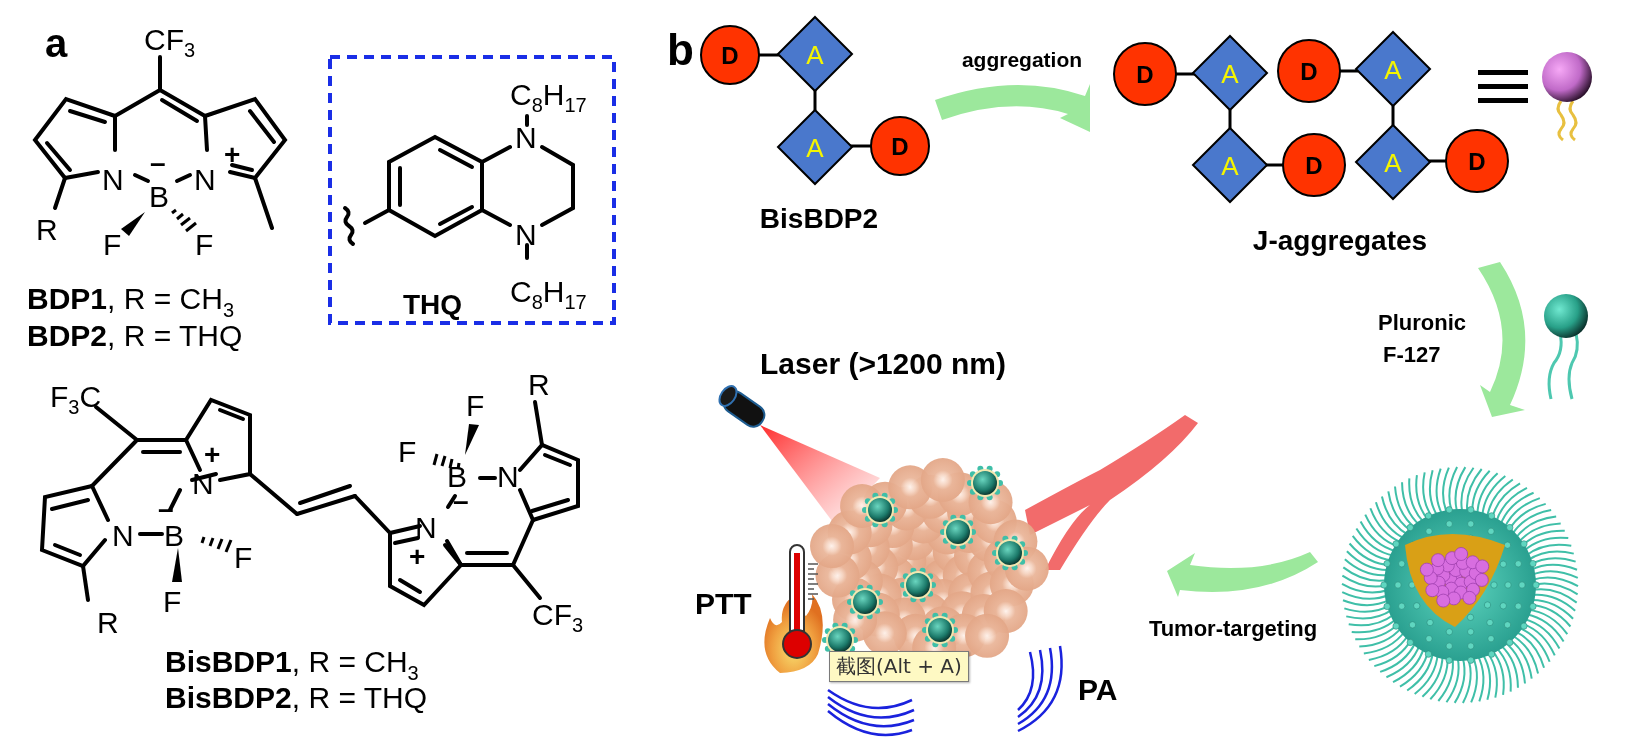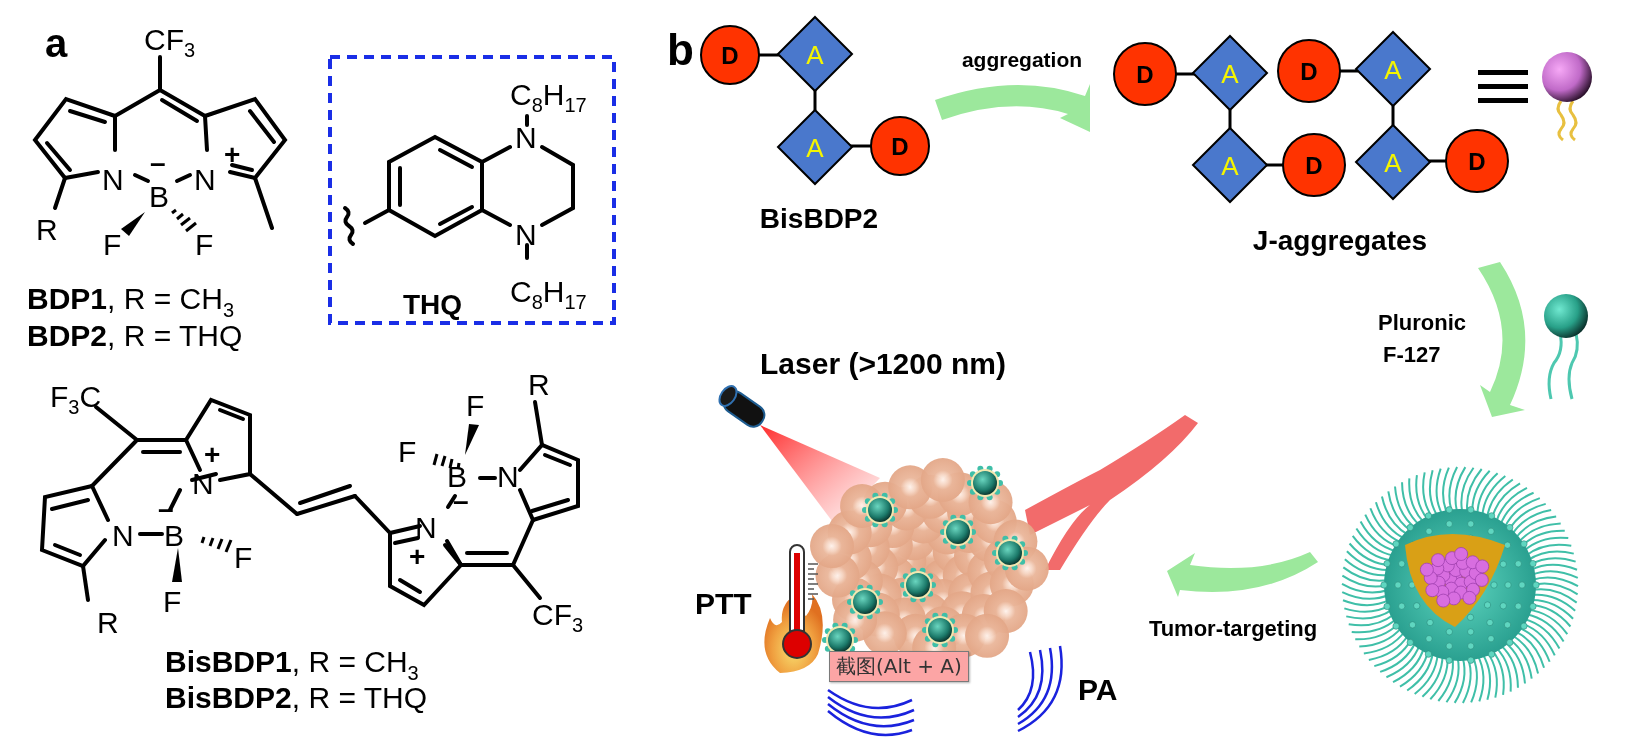--- a/index.html
+++ b/index.html
@@ -1,19 +1,19 @@
 <!DOCTYPE html>
 <html><head>
 <meta charset="utf-8">
 <style>
   html,body{margin:0;padding:0;background:#ffffff;}
   body{width:1629px;height:738px;position:relative;overflow:hidden;font-family:"Liberation Sans",sans-serif;}
   #canvas{position:absolute;left:0;top:0;width:1629px;height:738px;}
   svg text{font-family:"Liberation Sans",sans-serif;}
-  .tooltip{position:absolute;left:829px;top:651px;padding:1px 6px;border:1px solid #7a7a7a;background:#fca5a5;
+  .tooltip{position:absolute;left:829px;top:651px;padding:1px 6px;border:1px solid #7a7a7a;background:#fef9c3;
            font-family:"DejaVu Sans",sans-serif;font-size:20px;color:#333333;box-shadow:1px 1px 2px rgba(0,0,0,0.3);white-space:nowrap;}
 </style>
 </head>
 <body>
 
 <svg id="canvas" width="1629" height="738" viewBox="0 0 1629 738" xmlns="http://www.w3.org/2000/svg">
   <defs>
     <radialGradient id="gPurple" cx="35%" cy="35%" r="70%">
       <stop offset="0%" stop-color="#f6a8f6"></stop>
       <stop offset="60%" stop-color="#c06ac8"></stop>

